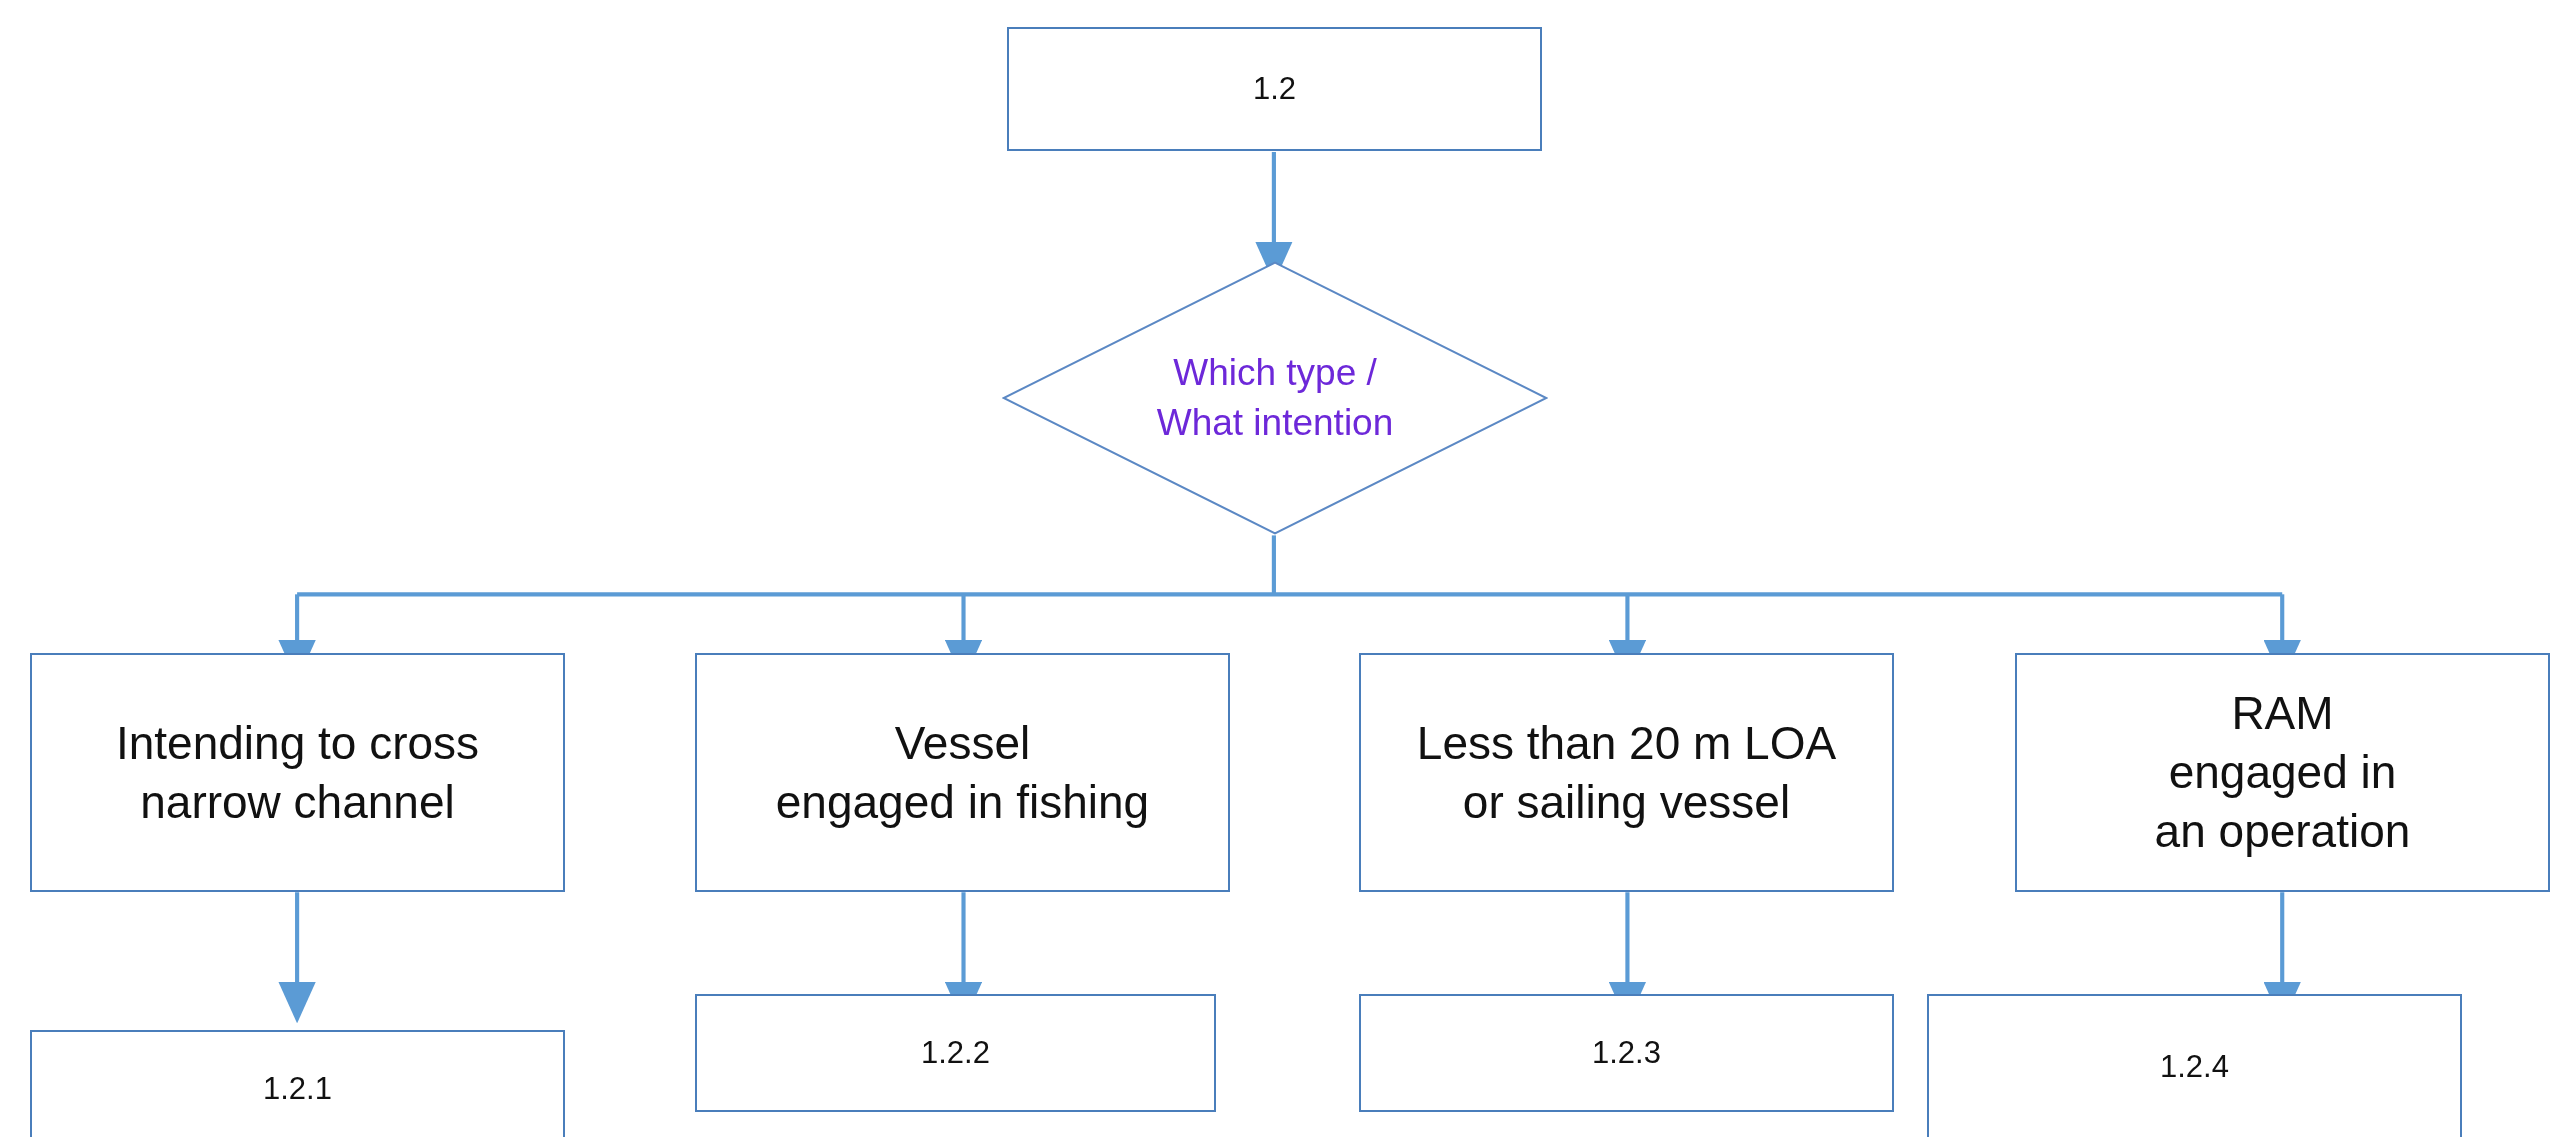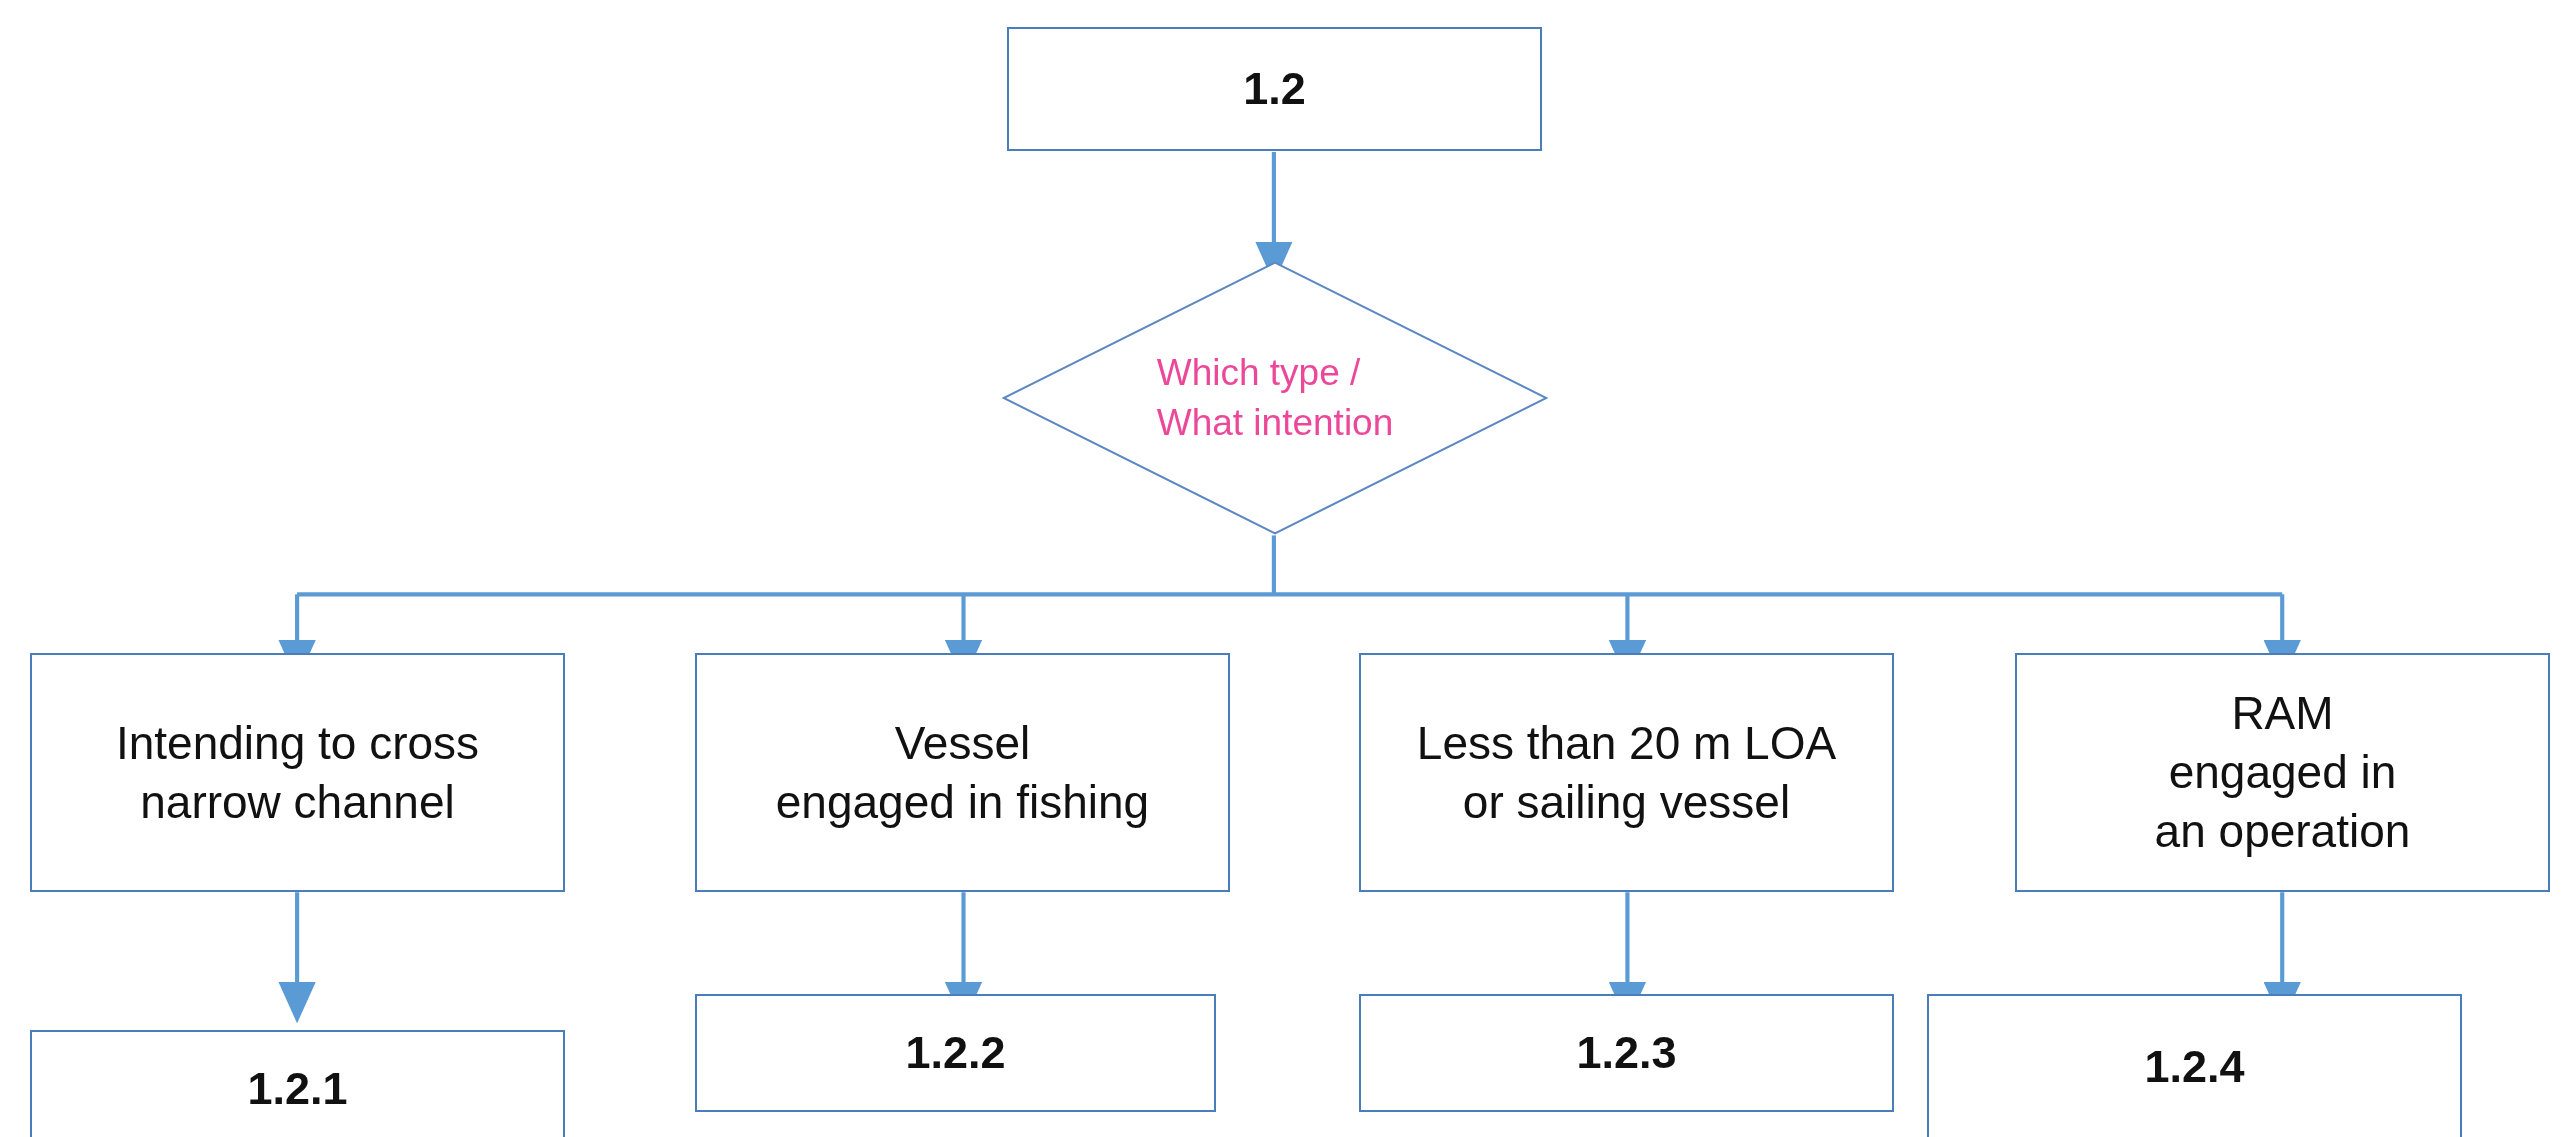--- a/index.html
+++ b/index.html
@@ -32,44 +32,43 @@
     border: 2.5px solid #4a7ebb;
     display: flex;
     align-items: center;
     justify-content: center;
     text-align: center;
     color: #111111;
     line-height: 1.28;
     white-space: pre-line;
   }
   .node.code {
-    font-size: 45px;
-    font-weight: bold;
+    font-size: 31px;
   }
   .node.label {
     font-size: 46px;
   }
   .diamond-wrap {
     position: absolute;
     display: flex;
     align-items: center;
     justify-content: center;
   }
   .diamond-shape {
     position: absolute;
     left: 0;
     top: 0;
     width: 100%;
     height: 100%;
   }
   .diamond-text {
     position: relative;
-    text-align: left;
+    text-align: center;
     font-size: 37px;
-    color: #ec4899;
+    color: #6d28d9;
     line-height: 1.34;
     white-space: pre-line;
     z-index: 2;
   }
 </style>
 </head>
 <body>
 
 <div id="canvas">
 

